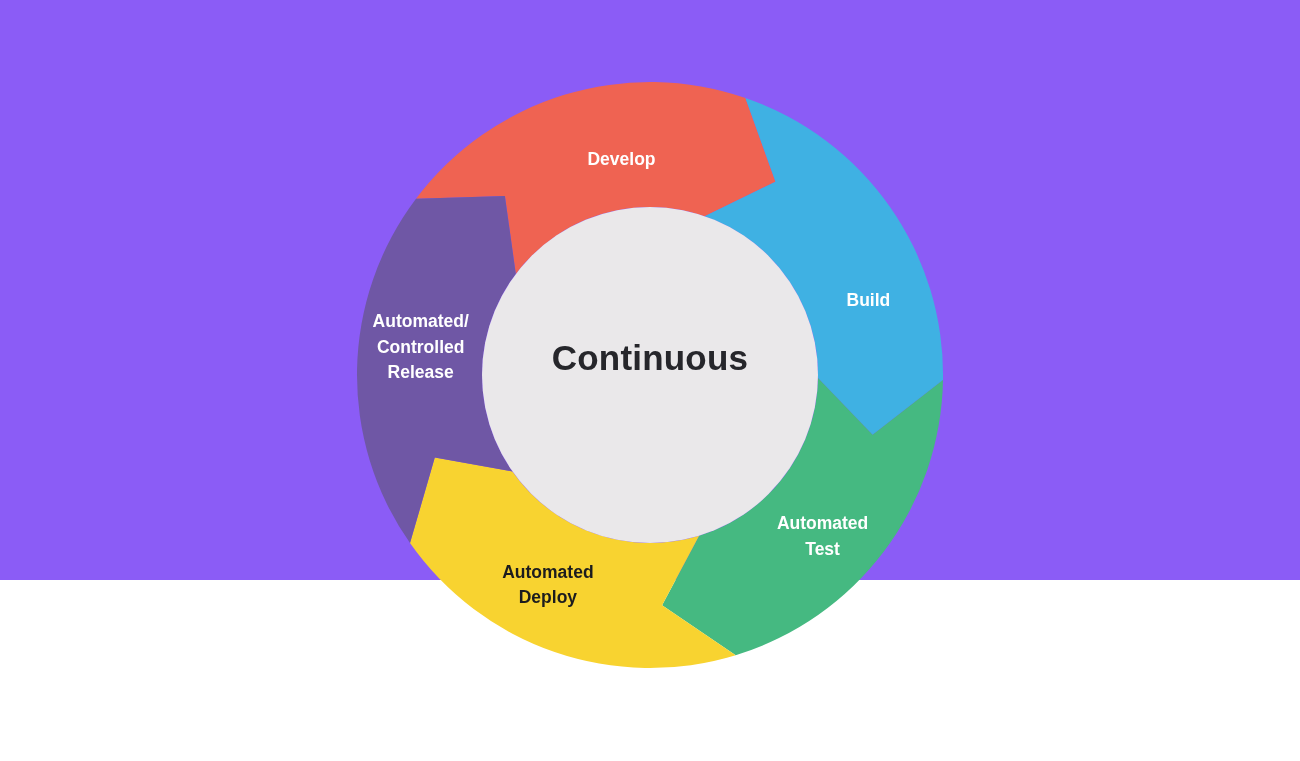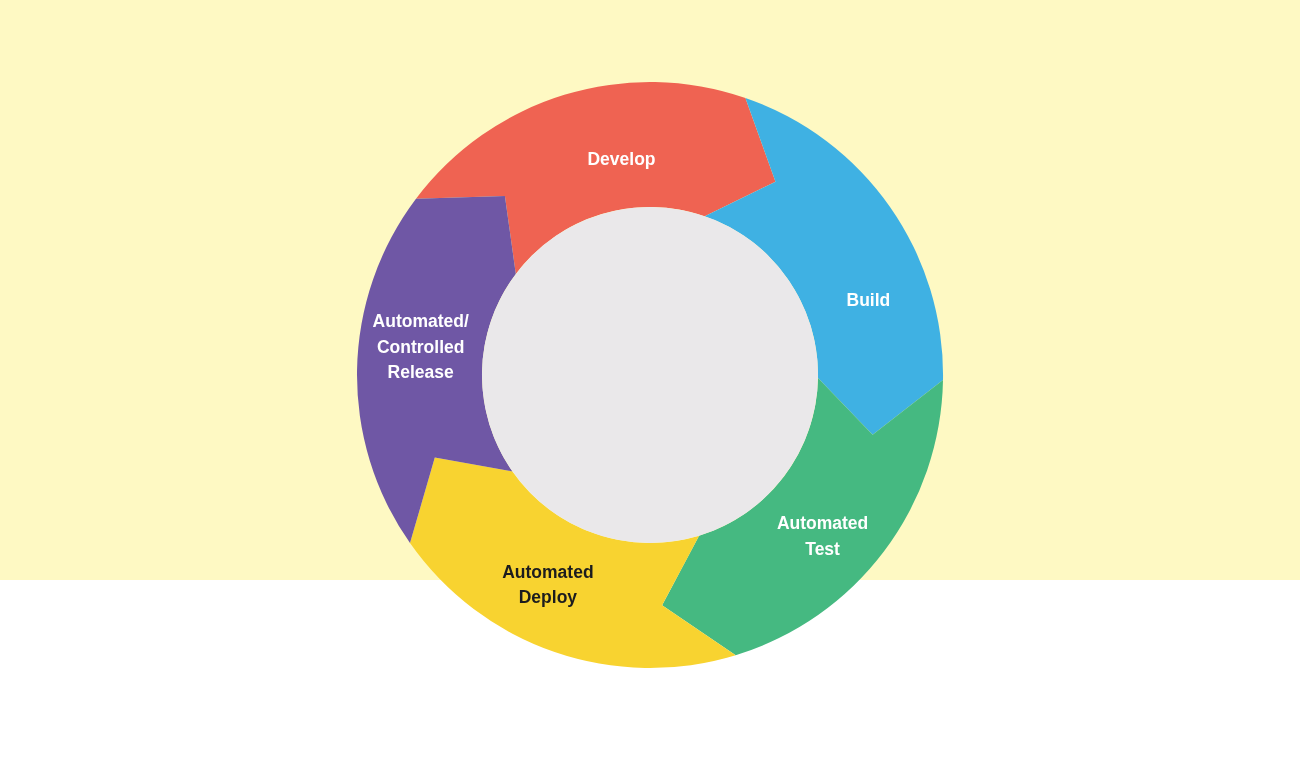--- a/index.html
+++ b/index.html
@@ -9,21 +9,21 @@
   body {
     width: 1300px;
     height: 761px;
     overflow: hidden;
     font-family: "Liberation Sans", sans-serif;
   }
   .canvas {
     position: relative;
     width: 1300px;
     height: 580px;
-    background: #fef9c3;
+    background: #8b5cf6;
   }
   .canvas svg {
     position: absolute;
     inset: 0;
   }
   svg text, svg tspan {
     font-family: "Liberation Sans", sans-serif;
     font-size: 17.5px;
     font-weight: 600;
     dominant-baseline: central;
@@ -57,15 +57,15 @@
     <g>
         <text text-anchor="middle" fill="#FFFFFF"><tspan x="621.5" y="158.9">Develop</tspan></text>
         <text text-anchor="middle" fill="#FFFFFF"><tspan x="868.4" y="299.8">Build</tspan></text>
         <text text-anchor="middle" fill="#FFFFFF"><tspan x="822.6" y="523.2">Automated</tspan><tspan x="822.6" y="548.7">Test</tspan></text>
         <text text-anchor="middle" fill="#1C1C1E"><tspan x="547.9" y="571.7">Automated</tspan><tspan x="547.9" y="597.2">Deploy</tspan></text>
         <text text-anchor="middle" fill="#FFFFFF"><tspan x="420.7" y="321.3">Automated/</tspan><tspan x="420.7" y="346.8">Controlled</tspan><tspan x="420.7" y="372.3">Release</tspan></text>
       </g>
   </svg>
 
   <div class="diagram-title">
-    <br>
+    <span>Continuous</span><br>
   </div>
 </div>
 
 </body></html>

